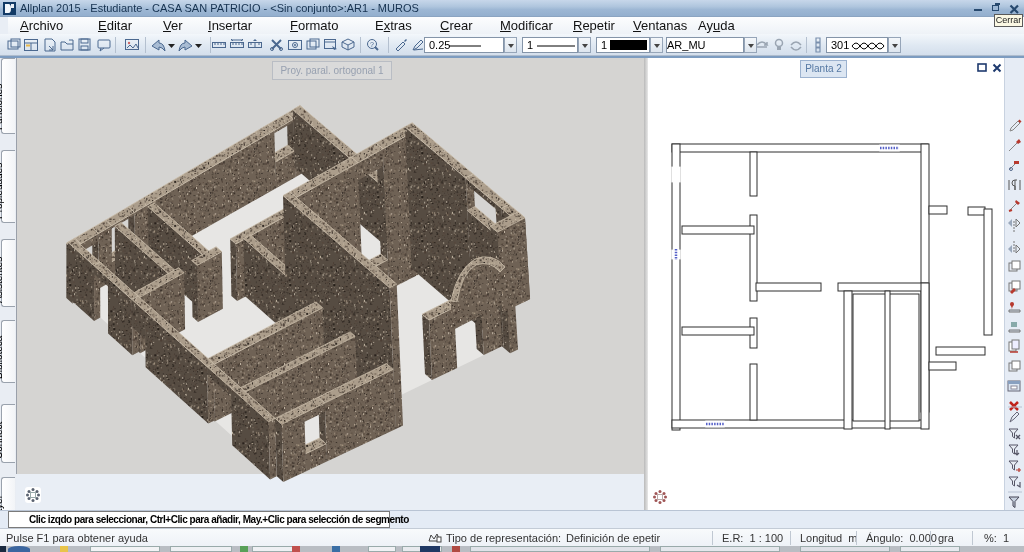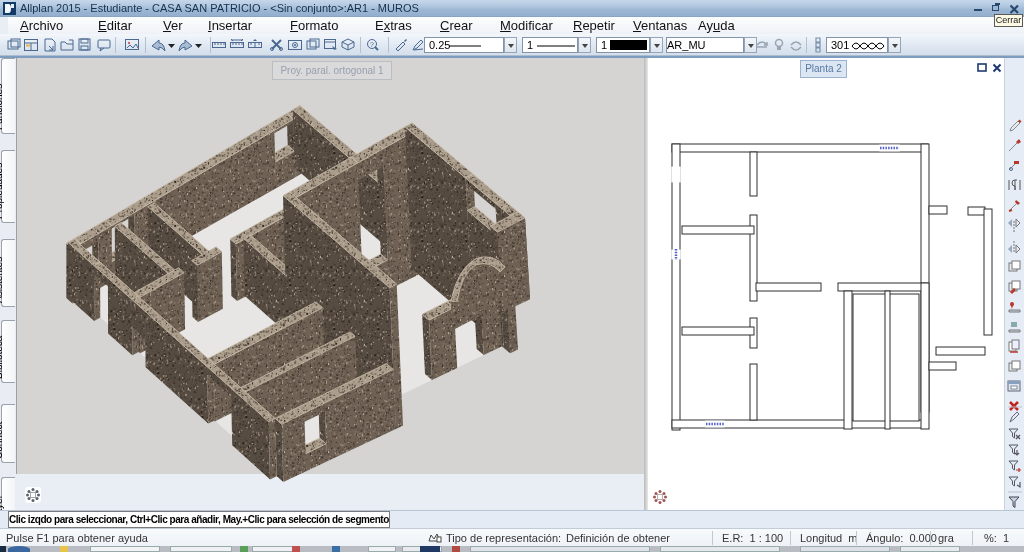--- a/index.html
+++ b/index.html
@@ -57,21 +57,21 @@
 
 #rtools { position:absolute; left:1004px; top:2px; width:20px; height:452px; background:#e6ecf5; border-left:1px solid #c8d2e0; }
 
 
 .compass { position:absolute; width:16px; height:16px; background:#fff; border-radius:3px; }
 .compass svg { display:block; }
 
 
 #msgbar { position:absolute; left:0; top:510px; width:1024px; height:18px; background:#e4ebf5; border-top:1px solid #b9c4d4; }
 #msgbox { position:absolute; left:8px; top:0px; width:382px; height:17px; background:#ffffff;
-  border:1px solid #7a7a7a; font-size:10px; font-weight:bold; color:#000; line-height:15px; padding-left:0; white-space:nowrap; letter-spacing:-0.45px; }
+  border:1px solid #7a7a7a; font-size:10px; font-weight:bold; color:#000; line-height:15px; padding-left:20px; white-space:nowrap; letter-spacing:-0.45px;text-align:right; }
 
 
 #statusbar { position:absolute; left:0; top:528px; width:1024px; height:18px;
   background:linear-gradient(#f8fafc,#eef2f7); border-top:1px solid #c3cbd6; font-size:11px; color:#333; }
 #statusbar span { position:absolute; top:3px; white-space:nowrap; }
 .ssep { position:absolute; top:2px; width:1px; height:14px; background:#c0c8d2; }
 
 
 #taskbar { position:absolute; left:0; top:546px; width:1024px; height:6px; background:#b9bdc3; overflow:hidden; }
 .tb { position:absolute; top:0; height:6px; }
@@ -1758,21 +1758,21 @@
     <div id="msgbox">Clic izqdo para seleccionar, Ctrl+Clic para añadir, May.+Clic para selección de segmento</div>
   </div>
 
   <div id="statusbar">
     <span style="left:6px">Pulse F1 para obtener ayuda</span>
     <svg width="14" height="12" style="position:absolute;left:428px;top:3px" viewBox="0 0 14 12">
         <path d="M1,9 L3,3 L6,7 L9,2 L12,9 Z" fill="none" stroke="#444" stroke-width="1"></path>
         <rect x="9" y="5" width="4" height="5" fill="#fff" stroke="#444" stroke-width="1"></rect>
       </svg>
     <span style="left:446px">Tipo de representación:</span>
-    <span style="left:566px">Definición de obtener</span>
+    <span style="left:566px">Definición de epetir</span>
     <div class="ssep" style="left:712px"></div>
     <span style="left:722px">E.R:&nbsp; 1 : 100</span>
     <div class="ssep" style="left:790px"></div>
     <span style="left:800px">Longitud&nbsp; m</span>
     <div class="ssep" style="left:856px"></div>
     <span style="left:866px">Ángulo:&nbsp; 0.000</span>
     <div class="ssep" style="left:930px"></div>
     <span style="left:938px">gra</span>
     <div class="ssep" style="left:972px"></div>
     <span style="left:984px">%:&nbsp; 1</span>

